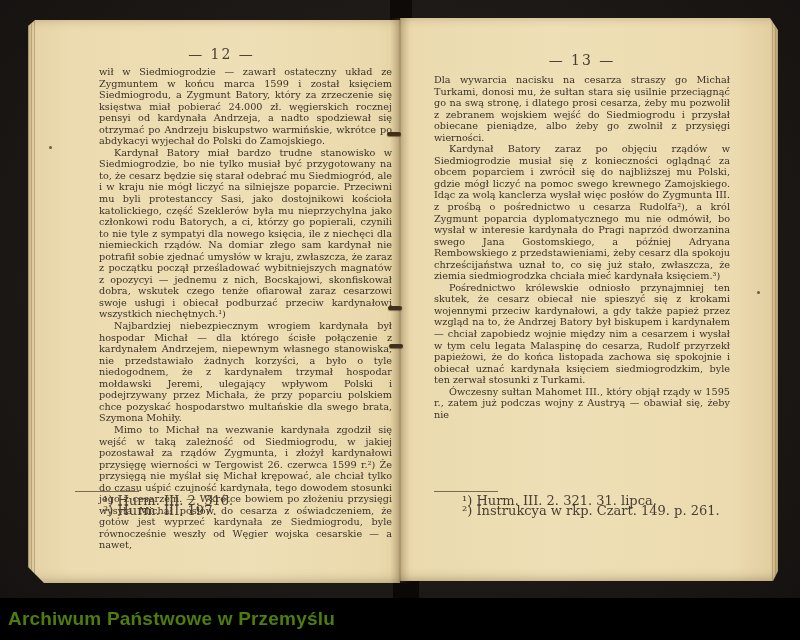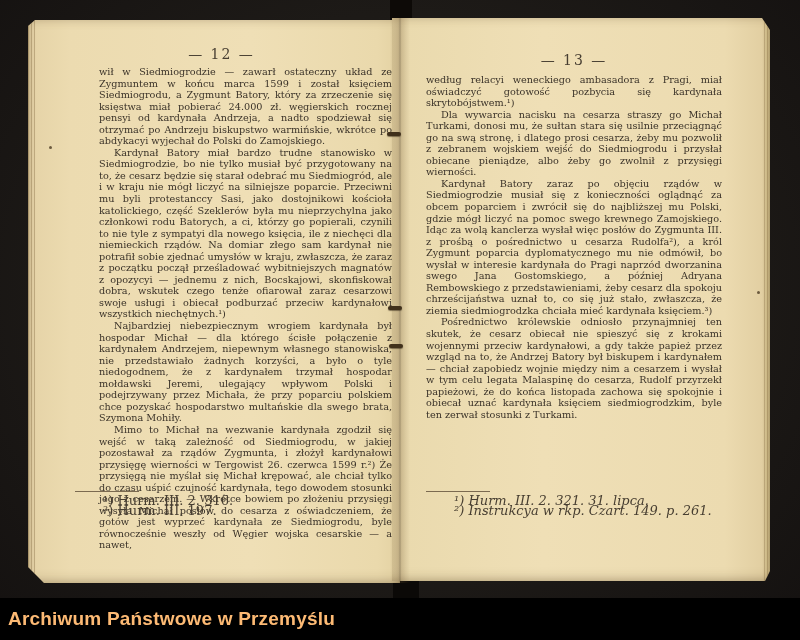--- a/index.html
+++ b/index.html
@@ -13,21 +13,21 @@
     position:absolute;
     background: #ecdbb0;
     box-shadow: inset 0 -7px 12px -7px rgba(92,70,38,.5), inset 0 7px 10px -7px rgba(92,70,38,.3);
   }
   .page-left {
     left:28px; top:20px; width:372px; height:563px;
     background: linear-gradient(90deg,#c9b68c 0,#dcc99e 3px,#e6d4a8 8px,#ecdbb0 42px,#efdfb6 60%,#ead9ac 94%,#e3d1a2 100%);
     clip-path: polygon(7px 0, 100% 0, 100% 100%, 16px 100%, 0 calc(100% - 16px), 0 6px);
   }
   .page-right {
-    left:392px; top:18px; width:378px; height:563px;
+    left:400px; top:18px; width:378px; height:563px;
     background: linear-gradient(90deg,#e2d0a2 0,#eadaae 14px,#efdfb6 40%,#ecdbb0 88%,#e2cfa2 calc(100% - 8px),#cab683 calc(100% - 2px),#b5a172 100%);
     clip-path: polygon(0 0, calc(100% - 8px) 0, 100% 12px, 100% calc(100% - 10px), calc(100% - 5px) 100%, 0 100%);
   }
   .edge-stack-left {
     position:absolute; left:0; top:0; bottom:0; width:8px;
     background: repeating-linear-gradient(90deg, rgba(120,95,55,.35) 0 1px, rgba(120,95,55,0) 1px 3px);
   }
   .edge-stack-right {
     position:absolute; right:0; top:0; bottom:0; width:8px;
     background: repeating-linear-gradient(90deg, rgba(120,95,55,0) 0 2px, rgba(120,95,55,.3) 2px 3px);
@@ -51,29 +51,29 @@
   .text-col { position:absolute; color:#3a3228; }
   .tc-left  { left:47px; top:46px; width:293px;margin-left:24px; }
   .tc-right { left:34px; top:56px; width:296px; }
   .text-col p {
     margin:0; text-align:justify; text-indent:15px;
     font-size:9.7px; line-height:11.55px;
   }
   .text-col p:first-child { text-indent:0; }
   .footnotes { position:absolute; color:#473e31; }
   .fn-left  { left:47px; top:471px; width:293px; }
-  .fn-right { left:34px; top:473px; width:296px;font-style:italic; }
+  .fn-right { left:34px; top:473px; width:296px; }
   .fn-sep { width:64px; height:0; border-top:1px solid #7b6a50; margin:0 0 4px 0; }
   .footnotes p { margin:0 0 1px 0; padding-left:28px; font-size:13px; line-height:9.4px; }
   
   .caption-bar { position:absolute; left:0; top:598px; width:800px; height:42px; background:#000; }
   .caption-bar span {
     position:absolute; left:8px; top:10px;
     font-family:"Liberation Sans", sans-serif; font-weight:bold; font-size:19px;
-    color:#fdba74; letter-spacing:.2px; white-space:nowrap;
+    color:#4d7c0f; letter-spacing:.2px; white-space:nowrap;
   }
 </style>
 </head>
 <body>
 
 <div class="stage">
 
   <div class="spine-top"></div>
   <div class="spine-bottom"></div>
 
@@ -92,24 +92,24 @@
           <p>¹) Hurm. III. 2. 316.</p>
           <p>²) Hurm. III. 197.</p>
         </div>
     </div>
   </div>
 
   <div class="page page-right">
     <div class="edge-stack-right"></div>
     <div class="page-number pn-right">— 13 —</div>
     <div class="text-col tc-right">
-        <p>według relacyi weneckiego ambasadora z Pragi, miał oświadczyć gotowość pozbycia się kardynała skrytobójstwem.¹)</p>
         <p>Dla wywarcia nacisku na cesarza straszy go Michał Turkami, donosi mu, że sułtan stara się usilnie przeciągnąć go na swą stronę, i dlatego prosi cesarza, żeby mu pozwolił z zebranem wojskiem wejść do Siedmiogrodu i przysłał obiecane pieniądze, albo żeby go zwolnił z przysięgi wierności.</p>
         <p>Kardynał Batory zaraz po objęciu rządów w Siedmiogrodzie musiał się z konieczności oglądnąć za obcem poparciem i zwrócił się do najbliższej mu Polski, gdzie mógł liczyć na pomoc swego krewnego Zamojskiego. Idąc za wolą kanclerza wysłał więc posłów do Zygmunta III. z prośbą o pośrednictwo u cesarza Rudolfa²), a król Zygmunt poparcia dyplomatycznego mu nie odmówił, bo wysłał w interesie kardynała do Pragi naprzód dworzanina swego Jana Gostomskiego, a później Adryana Rembowskiego z przedstawieniami, żeby cesarz dla spokoju chrześcijaństwa uznał to, co się już stało, zwłaszcza, że ziemia siedmiogrodzka chciała mieć kardynała księciem.³)</p>
         <p>Pośrednictwo królewskie odniosło przynajmniej ten skutek, że cesarz obiecał nie spieszyć się z krokami wojennymi przeciw kardynałowi, a gdy także papież przez wzgląd na to, że Andrzej Batory był biskupem i kardynałem — chciał zapobiedz wojnie między nim a cesarzem i wysłał w tym celu legata Malaspinę do cesarza, Rudolf przyrzekł papieżowi, że do końca listopada zachowa się spokojnie i obiecał uznać kardynała księciem siedmiogrodzkim, byle ten zerwał stosunki z Turkami.</p>
+        <p>Ówczesny sułtan Mahomet III., który objął rządy w 1595 r., zatem już podczas wojny z Austryą — obawiał się, żeby nie</p>
       </div>
     <div class="footnotes fn-right">
       <div class="fn-sep"></div>
       <div>
           <p>¹) Hurm. III. 2. 321. 31. lipca.</p>
           <p>²) Instrukcya w rkp. Czart. 149. p. 261.</p>
         </div>
     </div>
   </div>
 

